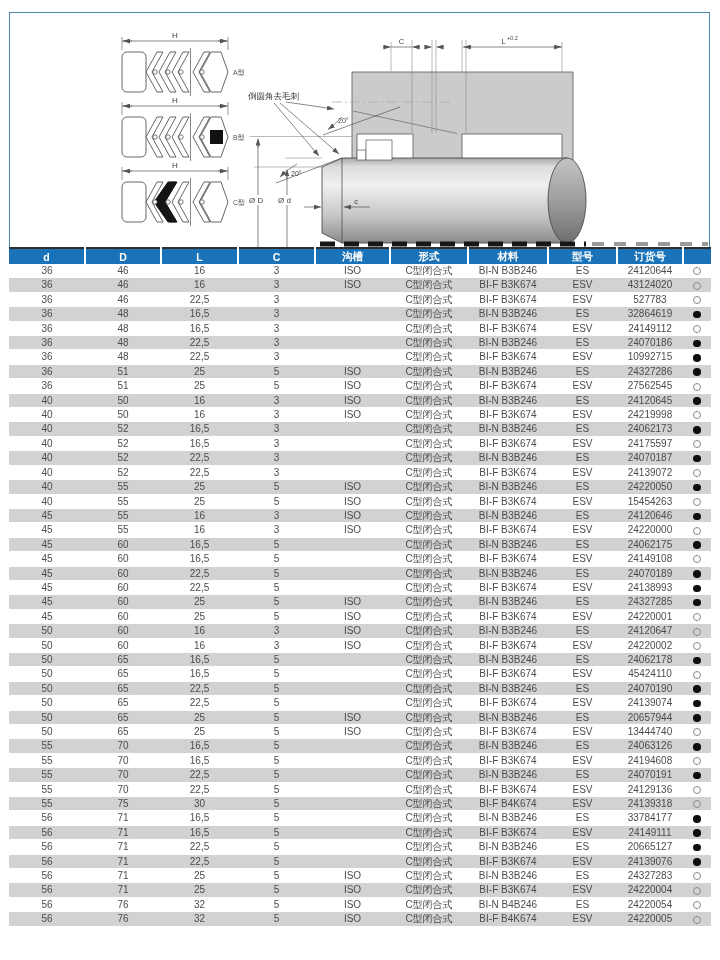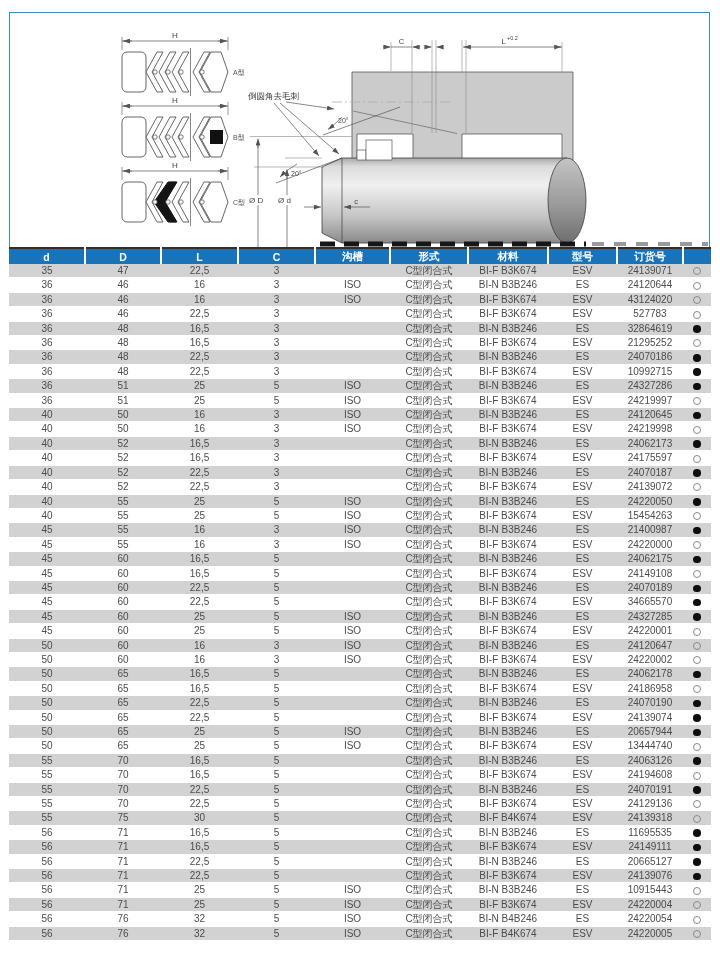--- a/index.html
+++ b/index.html
@@ -213,32 +213,20 @@
           <th>C</th>
           <th>沟槽</th>
           <th>形式</th>
           <th>材料</th>
           <th>型号</th>
           <th>订货号</th>
           <th></th>
         </tr>
       </thead>
     <tbody id="tbody">
-        <tr class="g">
-          <td>35</td>
-          <td>47</td>
-          <td>22,5</td>
-          <td>3</td>
-          <td></td>
-          <td>C型闭合式</td>
-          <td>BI-F B3K674</td>
-          <td>ESV</td>
-          <td>24139071</td>
-          <td><span class="dot o"></span></td>
-        </tr>
         <tr>
           <td>36</td>
           <td>46</td>
           <td>16</td>
           <td>3</td>
           <td>ISO</td>
           <td>C型闭合式</td>
           <td>BI-N B3B246</td>
           <td>ES</td>
           <td>24120644</td>
@@ -282,21 +270,21 @@
         </tr>
         <tr>
           <td>36</td>
           <td>48</td>
           <td>16,5</td>
           <td>3</td>
           <td></td>
           <td>C型闭合式</td>
           <td>BI-F B3K674</td>
           <td>ESV</td>
-          <td>21295252</td>
+          <td>24149112</td>
           <td><span class="dot o"></span></td>
         </tr>
         <tr class="g">
           <td>36</td>
           <td>48</td>
           <td>22,5</td>
           <td>3</td>
           <td></td>
           <td>C型闭合式</td>
           <td>BI-N B3B246</td>
@@ -330,21 +318,21 @@
         </tr>
         <tr>
           <td>36</td>
           <td>51</td>
           <td>25</td>
           <td>5</td>
           <td>ISO</td>
           <td>C型闭合式</td>
           <td>BI-F B3K674</td>
           <td>ESV</td>
-          <td>24219997</td>
+          <td>27562545</td>
           <td><span class="dot o"></span></td>
         </tr>
         <tr class="g">
           <td>40</td>
           <td>50</td>
           <td>16</td>
           <td>3</td>
           <td>ISO</td>
           <td>C型闭合式</td>
           <td>BI-N B3B246</td>
@@ -438,21 +426,21 @@
         </tr>
         <tr class="g">
           <td>45</td>
           <td>55</td>
           <td>16</td>
           <td>3</td>
           <td>ISO</td>
           <td>C型闭合式</td>
           <td>BI-N B3B246</td>
           <td>ES</td>
-          <td>21400987</td>
+          <td>24120646</td>
           <td><span class="dot f"></span></td>
         </tr>
         <tr>
           <td>45</td>
           <td>55</td>
           <td>16</td>
           <td>3</td>
           <td>ISO</td>
           <td>C型闭合式</td>
           <td>BI-F B3K674</td>
@@ -498,21 +486,21 @@
         </tr>
         <tr>
           <td>45</td>
           <td>60</td>
           <td>22,5</td>
           <td>5</td>
           <td></td>
           <td>C型闭合式</td>
           <td>BI-F B3K674</td>
           <td>ESV</td>
-          <td>34665570</td>
+          <td>24138993</td>
           <td><span class="dot f"></span></td>
         </tr>
         <tr class="g">
           <td>45</td>
           <td>60</td>
           <td>25</td>
           <td>5</td>
           <td>ISO</td>
           <td>C型闭合式</td>
           <td>BI-N B3B246</td>
@@ -570,21 +558,21 @@
         </tr>
         <tr>
           <td>50</td>
           <td>65</td>
           <td>16,5</td>
           <td>5</td>
           <td></td>
           <td>C型闭合式</td>
           <td>BI-F B3K674</td>
           <td>ESV</td>
-          <td>24186958</td>
+          <td>45424110</td>
           <td><span class="dot o"></span></td>
         </tr>
         <tr class="g">
           <td>50</td>
           <td>65</td>
           <td>22,5</td>
           <td>5</td>
           <td></td>
           <td>C型闭合式</td>
           <td>BI-N B3B246</td>
@@ -690,21 +678,21 @@
         </tr>
         <tr>
           <td>56</td>
           <td>71</td>
           <td>16,5</td>
           <td>5</td>
           <td></td>
           <td>C型闭合式</td>
           <td>BI-N B3B246</td>
           <td>ES</td>
-          <td>11695535</td>
+          <td>33784177</td>
           <td><span class="dot f"></span></td>
         </tr>
         <tr class="g">
           <td>56</td>
           <td>71</td>
           <td>16,5</td>
           <td>5</td>
           <td></td>
           <td>C型闭合式</td>
           <td>BI-F B3K674</td>
@@ -738,21 +726,21 @@
         </tr>
         <tr>
           <td>56</td>
           <td>71</td>
           <td>25</td>
           <td>5</td>
           <td>ISO</td>
           <td>C型闭合式</td>
           <td>BI-N B3B246</td>
           <td>ES</td>
-          <td>10915443</td>
+          <td>24327283</td>
           <td><span class="dot o"></span></td>
         </tr>
         <tr class="g">
           <td>56</td>
           <td>71</td>
           <td>25</td>
           <td>5</td>
           <td>ISO</td>
           <td>C型闭合式</td>
           <td>BI-F B3K674</td>

